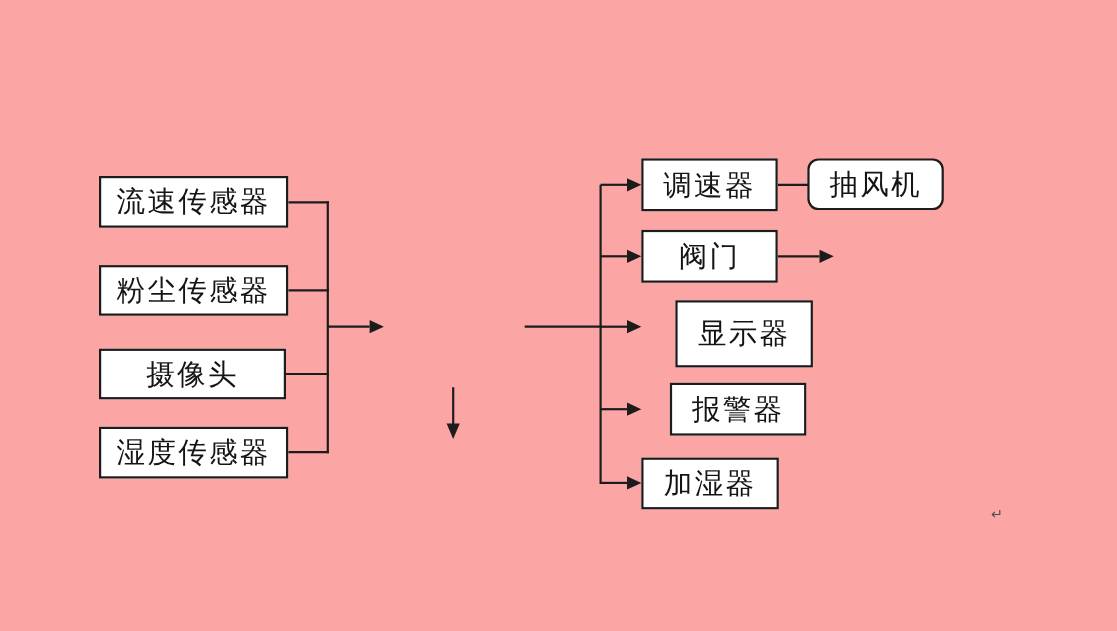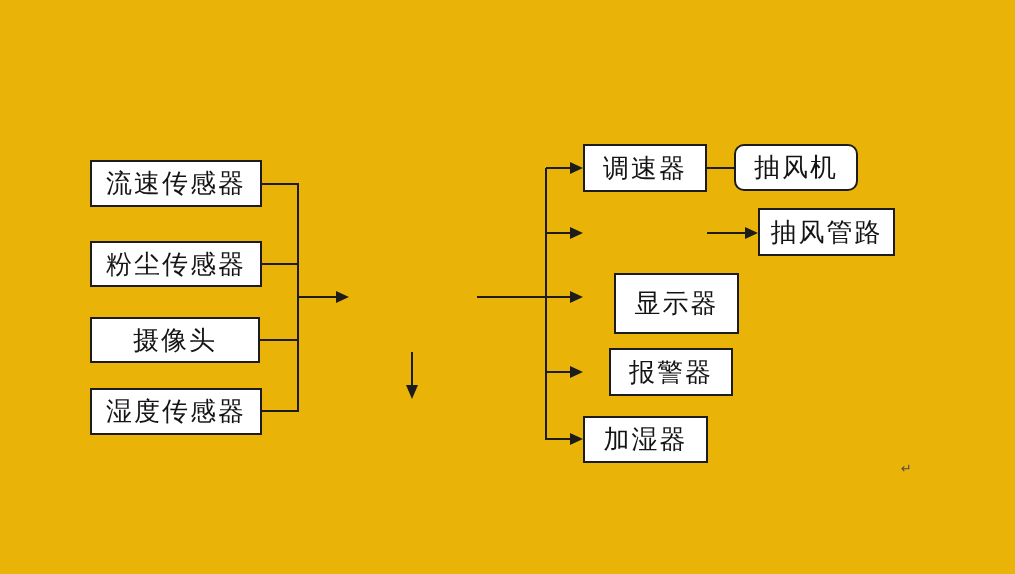--- a/index.html
+++ b/index.html
@@ -1,20 +1,20 @@
 <!DOCTYPE html>
 <html><head>
 <meta charset="utf-8">
 <style>
   html, body { margin: 0; padding: 0; background: #ffffff; }
   .canvas {
     position: relative;
     width: 1015px;
     height: 574px;
-    background: #eab308;
+    background: #fca5a5;
     font-family: "Liberation Serif", "DejaVu Serif", serif;
     overflow: hidden;
   }
   .wires {
     position: absolute;
     left: 0; top: 0;
     width: 1015px; height: 574px;
   }
   .node {
     position: absolute;
@@ -111,31 +111,31 @@
     <span>摄像头</span>
   </div>
   <div class="node n-humidity">
     <span>湿度传感器</span>
   </div>
 
 
   <div class="node n-speed">
     <span>调速器</span>
   </div>
+  <div class="node n-valve">
+    <span>阀门</span>
+  </div>
   <div class="node n-display">
     <span>显示器</span>
   </div>
   <div class="node n-alarm">
     <span>报警器</span>
   </div>
   <div class="node n-humidifier">
     <span>加湿器</span>
   </div>
 
   <div class="node n-fan">
     <span>抽风机</span>
   </div>
-  <div class="node n-duct">
-    <span>抽风管路</span>
-  </div>
 
   <span class="pmark">↵</span>
 </div>
 
 </body></html>

